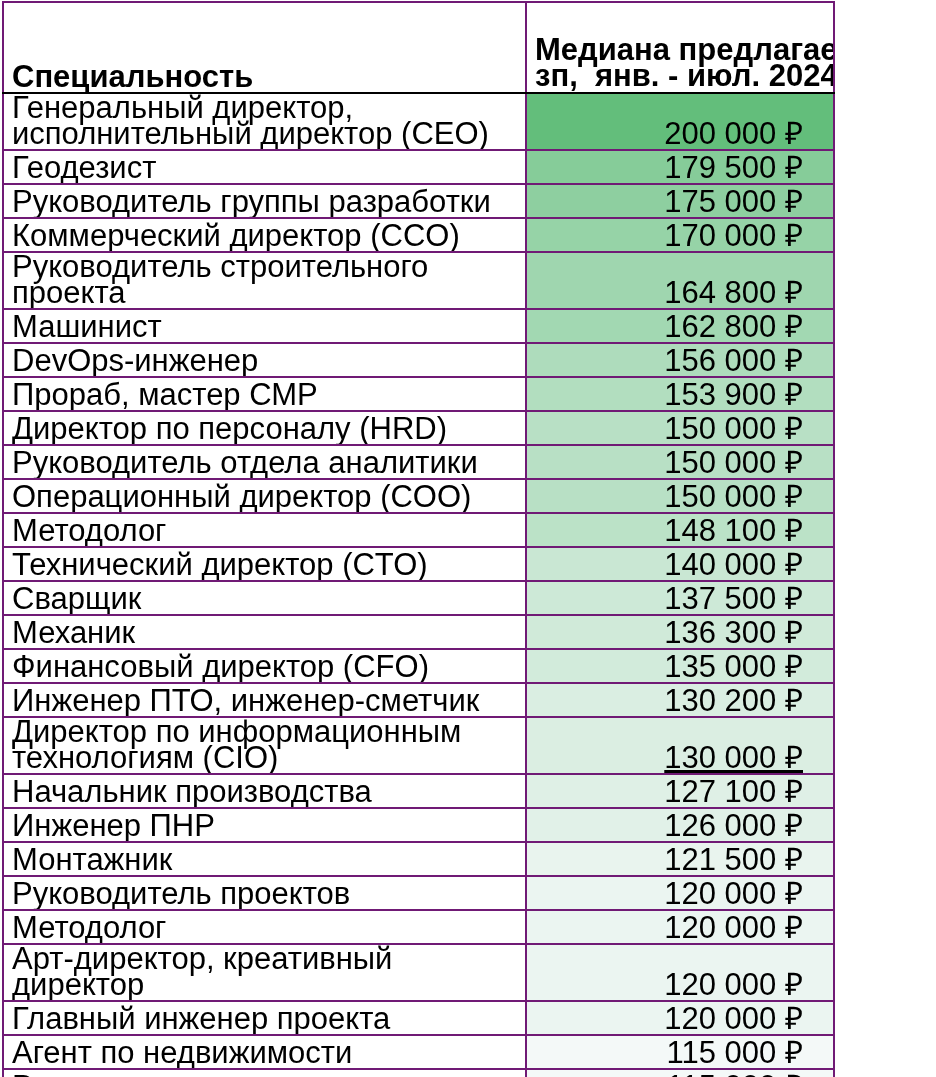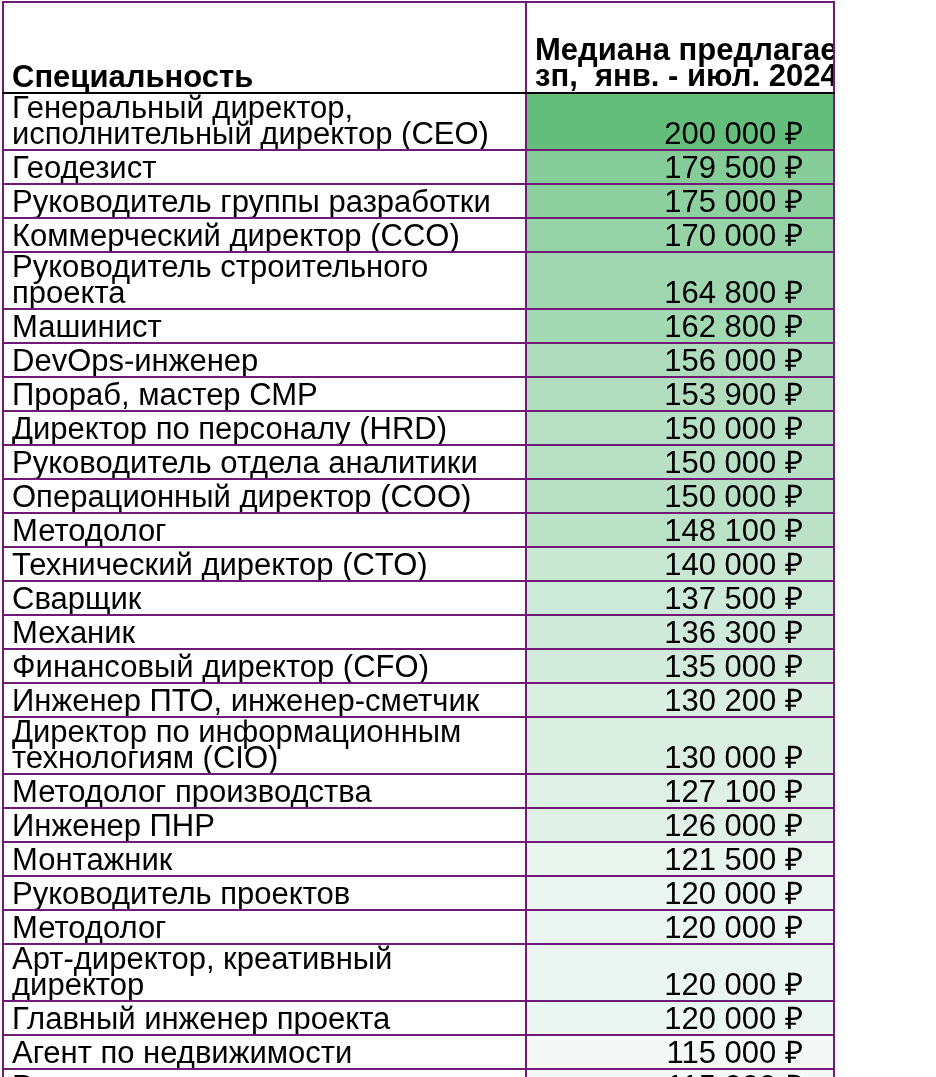--- a/index.html
+++ b/index.html
@@ -137,24 +137,24 @@
       <tr>
         <td class="label">Финансовый директор (CFO)</td>
         <td class="value" style="background: rgb(210, 235, 219);">135 000 ₽</td>
       </tr>
       <tr>
         <td class="label">Инженер ПТО, инженер-сметчик</td>
         <td class="value" style="background: rgb(218, 238, 226);">130 200 ₽</td>
       </tr>
       <tr>
         <td class="label">Директор по информационным технологиям (CIO)</td>
-        <td class="value" style="background: rgb(219, 238, 226);">130 000 ₽</td>
+        <td class="value" style="background: rgb(219, 238, 226); text-decoration: underline;">130 000 ₽</td>
       </tr>
       <tr>
-        <td class="label">Методолог производства</td>
+        <td class="label">Начальник производства</td>
         <td class="value" style="background: rgb(223, 240, 230); margin-top: 36px;">127 100 ₽</td>
       </tr>
       <tr>
         <td class="label">Инженер ПНР</td>
         <td class="value" style="background: rgb(225, 241, 232);">126 000 ₽</td>
       </tr>
       <tr>
         <td class="label">Монтажник</td>
         <td class="value" style="background: rgb(233, 244, 238);">121 500 ₽</td>
       </tr>

